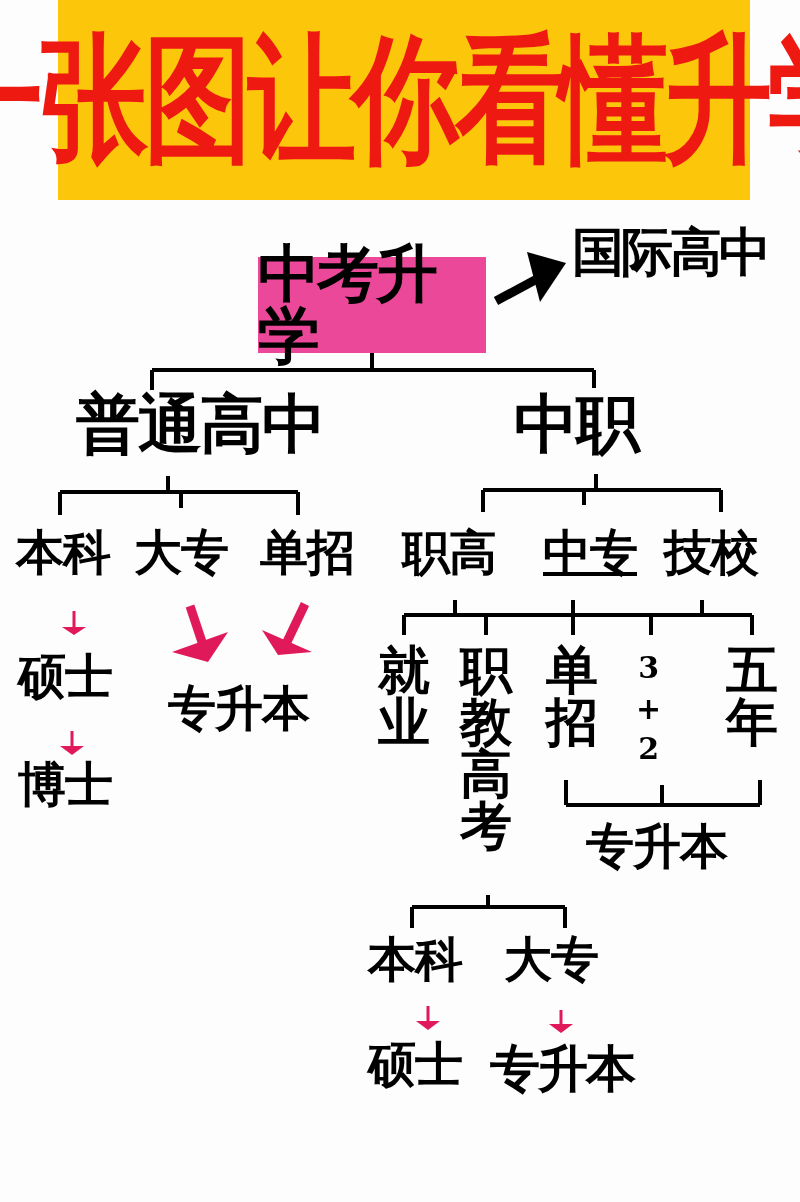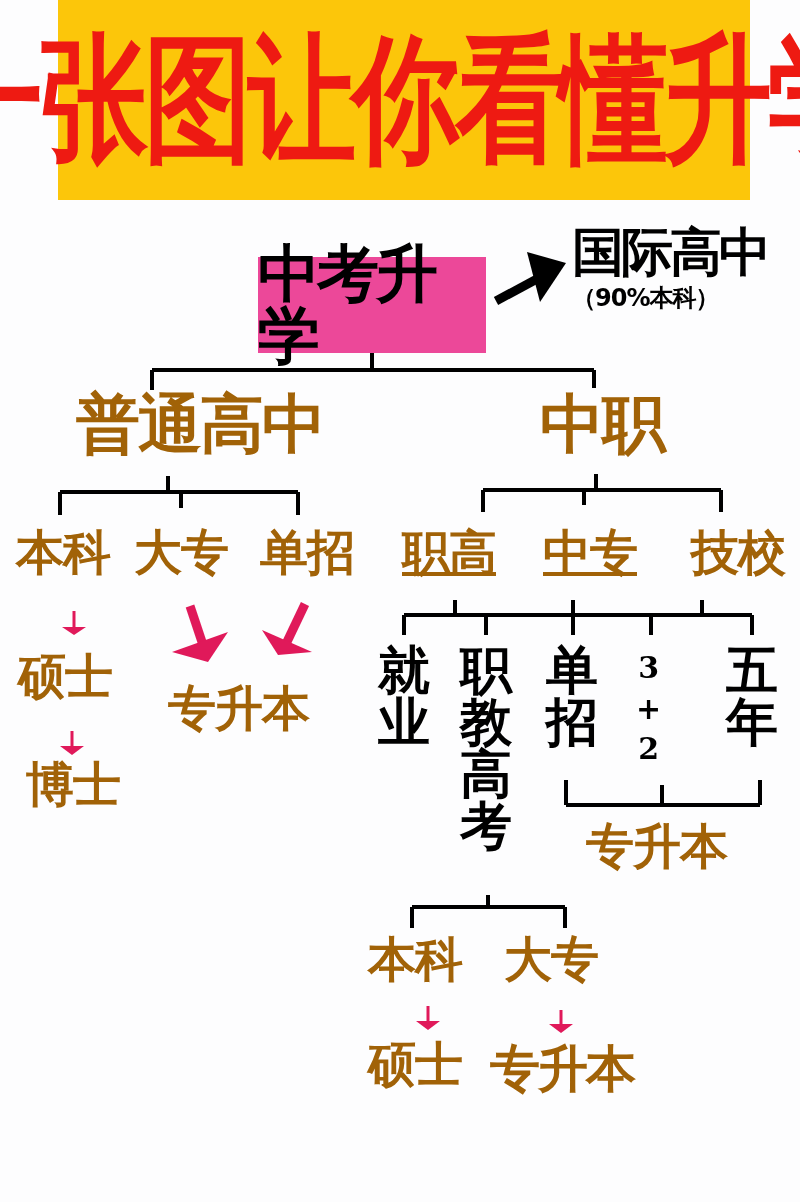--- a/index.html
+++ b/index.html
@@ -2,21 +2,21 @@
 <html><head>
 <meta charset="utf-8">
 <style>
   html, body { margin: 0; padding: 0; background: #fdfdfe; }
   body { width: 800px; height: 1202px; position: relative; overflow: hidden;
          font-family: "DejaVu Sans", "Liberation Sans", sans-serif; }
   .title-banner { position: absolute; left: 58px; top: 0; width: 692px; height: 200px;
                   background: #fcc60a; display: flex; align-items: center; justify-content: center; }
   .title-text { color: #ee1a12; font-size: 108px; font-weight: bold; letter-spacing: -4px;
                 line-height: 1; transform: scaleY(1.28); white-space: nowrap; }
-  .node { position: absolute; color: #a16207; font-weight: bold; line-height: 1; white-space: nowrap; }
+  .node { position: absolute; color: #000000; font-weight: bold; line-height: 1; white-space: nowrap; }
   .big { font-size: 64px; letter-spacing: -2px; }
   .mid { font-size: 48px; letter-spacing: -1px; }
   .root-box { position: absolute; left: 258px; top: 257px; width: 228px; height: 96px;
               background: #ec4899; display: flex; align-items: center; justify-content: center; }
   .root-text { font-size: 62px; font-weight: bold; letter-spacing: -3px; color: #000; line-height: 1; }
   .intl { position: absolute; left: 564px; top: 226px; text-align: left; margin-left: 8px; }
   .intl-title { font-size: 52px; font-weight: bold; letter-spacing: -3px; line-height: 1; }
   .intl-sub { font-size: 24px; font-weight: bold; letter-spacing: -1px; margin-top: 4px; }
   .vertical { position: absolute; display: flex; flex-direction: column; align-items: center;
               font-weight: bold; font-size: 52px; line-height: 1.0; }
@@ -92,35 +92,34 @@
     <polygon points="549,1024 573,1024 561,1033" stroke="none"></polygon>
   </g>
 </svg>
 
 <div class="root-box">
   <span class="root-text">中考升学</span>
 </div>
 
 <div class="intl">
   <div class="intl-title">国际高中</div>
-  <div class="intl-sub">（90%本科）</div>
 </div>
 
 <div class="node big" style="left:76px; top:392px;">普通高中</div>
 <div class="node mid" style="left:16px; top:528px;">本科</div>
 <div class="node mid" style="left:134px; top:528px;">大专</div>
 <div class="node mid" style="left:260px; top:528px;">单招</div>
 <div class="node mid" style="left:18px; top:652px;">硕士</div>
-<div class="node mid" style="left:18px; top:760px;margin-left:8px;">博士</div>
+<div class="node mid" style="left:18px; top:760px;">博士</div>
 <div class="node mid" style="left:168px; top:684px;">专升本</div>
 
-<div class="node big" style="left:540px; top:392px;">中职</div>
-<div class="node mid" style="left:402px; top:528px;text-decoration:underline;">职高</div>
+<div class="node big" style="left:514px; top:392px;">中职</div>
+<div class="node mid" style="left:402px; top:528px;">职高</div>
 <div class="node mid" style="left:543px; top:528px;text-decoration:underline;">中专</div>
-<div class="node mid" style="left:664px; top:528px;margin-left:27px;">技校</div>
+<div class="node mid" style="left:664px; top:528px;">技校</div>
 
 <div class="vertical" style="left:378px; top:644px;">
   <span>就</span>
   <span>业</span>
 </div>
 <div class="vertical" style="left:460px; top:644px;">
   <span>职</span>
   <span>教</span>
   <span>高</span>
   <span>考</span>

